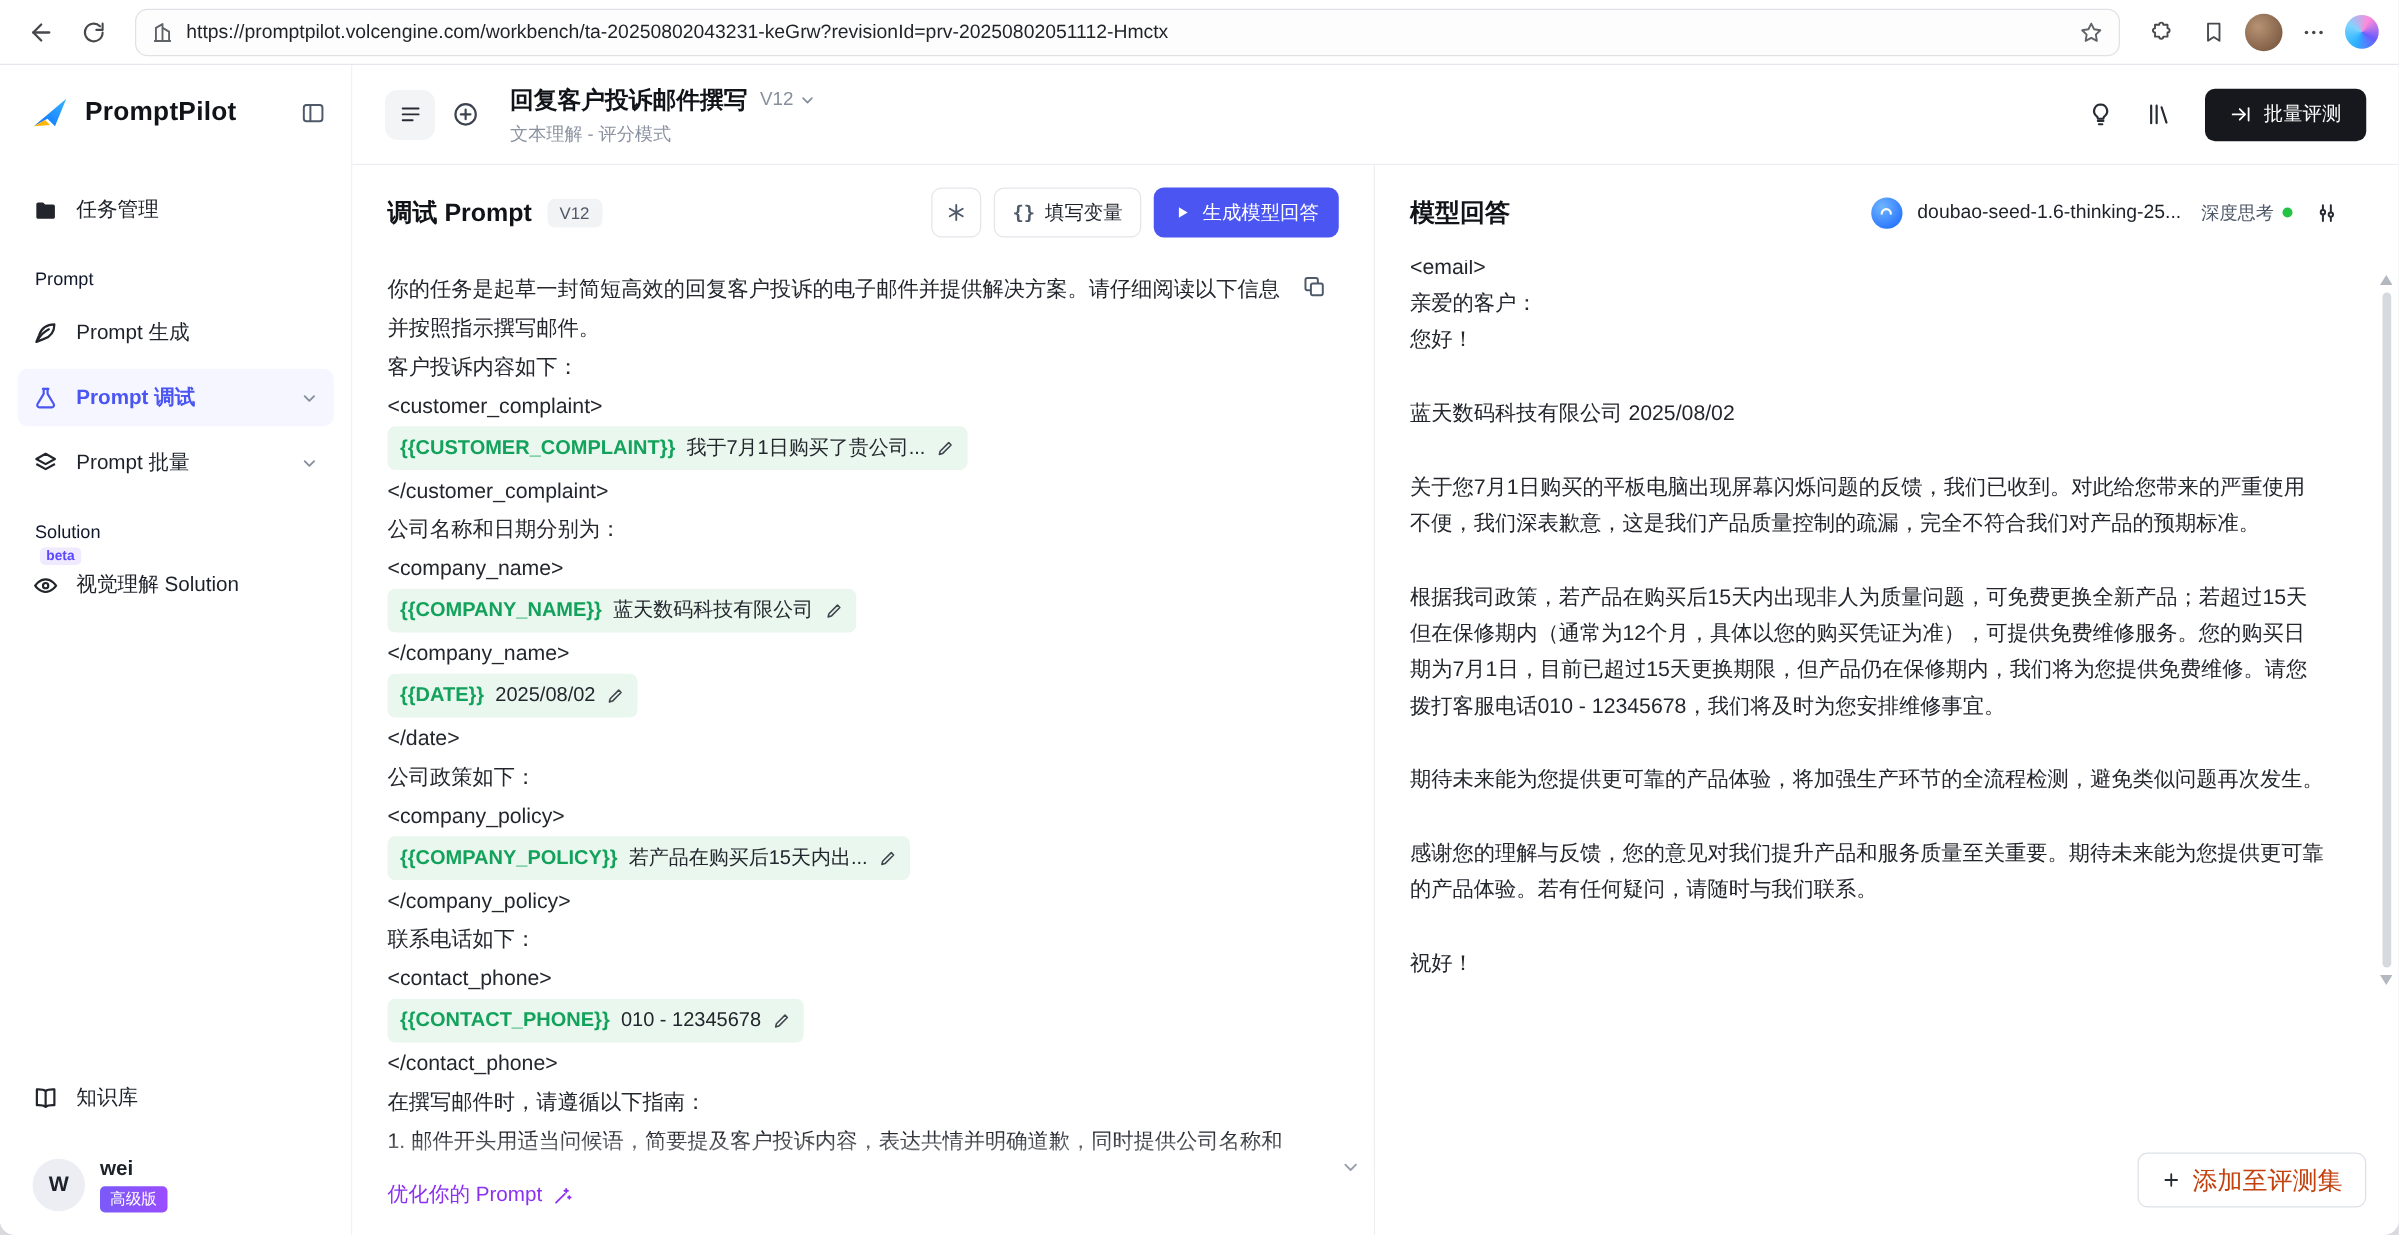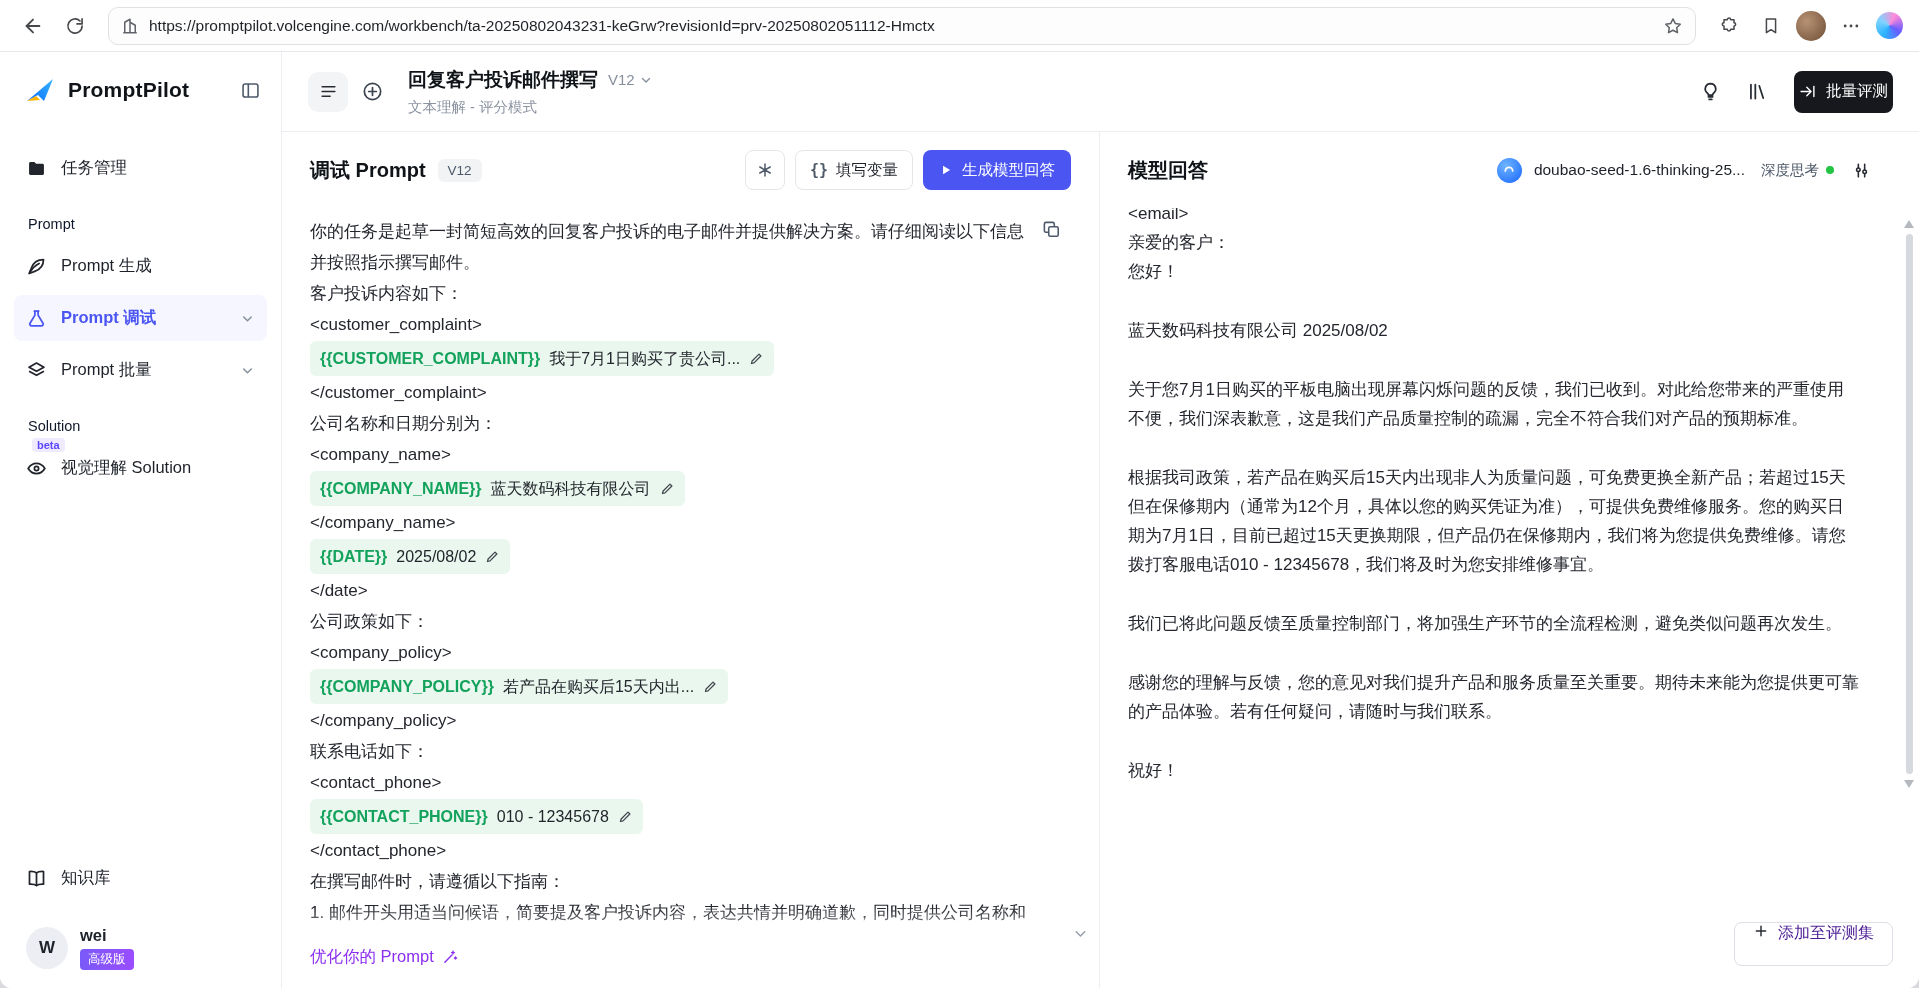--- a/index.html
+++ b/index.html
@@ -37,21 +37,21 @@
   .app-header{height:80px;flex:none;display:flex;align-items:center;padding:0 26px;background:#fff;border-bottom:1px solid #eceef1}
   .hdr-iconbtn{width:40px;height:40px;border-radius:10px;background:#f3f4f6;display:flex;align-items:center;justify-content:center;cursor:pointer;flex:none}
   .hdr-plus{width:40px;height:40px;display:flex;align-items:center;justify-content:center;cursor:pointer;margin-left:4px}
   .title-block{margin-left:16px}
   .title-row{display:flex;align-items:center;gap:10px}
   .page-title{font-size:19px;font-weight:bold;color:#101418}
   .version-chip{display:flex;align-items:center;gap:4px;font-size:15px;color:#868f9c;cursor:pointer}
   .subtitle{font-size:14.5px;color:#8b93a1;margin-top:5px}
   .hdr-right{margin-left:auto;display:flex;align-items:center;gap:26px}
   .hdr-ico{display:flex;cursor:pointer}
-  .btn-dark{height:42px;background:#16181d;color:#fff;border-radius:8px;display:flex;align-items:center;gap:10px;padding:0 5px;font-size:15.5px;cursor:pointer;flex:none}
+  .btn-dark{height:42px;background:#16181d;color:#fff;border-radius:8px;display:flex;align-items:center;gap:10px;padding:0 20px;font-size:15.5px;cursor:pointer;flex:none}
 
   
   .panels{flex:1;display:flex;min-height:0}
   .prompt-panel{width:818px;flex:none;background:#fff;border-right:1px solid #eceef1;display:flex;flex-direction:column;position:relative}
   .panel-header{height:76px;flex:none;display:flex;align-items:center;padding:0 28px}
   .panel-title{font-size:20px;font-weight:bold;color:#101418}
   .v-badge{margin-left:12px;font-size:13.5px;color:#4e5969;background:#f2f3f5;border-radius:6px;padding:4px 10px}
   .toolbar{margin-left:auto;display:flex;align-items:center;gap:10px}
   .icon-btn{width:40px;height:40px;border:1px solid #e4e6ea;border-radius:8px;background:#fff;display:flex;align-items:center;justify-content:center;cursor:pointer;flex:none}
   .btn-outline{height:40px;border:1px solid #e4e6ea;border-radius:8px;background:#fff;display:flex;align-items:center;gap:8px;padding:0 14px;font-size:15.5px;color:#1d2129;cursor:pointer}
@@ -76,21 +76,21 @@
   .deep-think{display:flex;align-items:center;gap:7px;font-size:14.5px;color:#4e5969;margin-left:4px}
   .green-dot{width:8px;height:8px;border-radius:50%;background:#23c343;display:inline-block}
   .tune-ico{display:flex;margin-left:6px;cursor:pointer}
   .answer-body{flex:1;overflow:hidden;padding:0 60px 0 28px;font-size:17px;line-height:29px;color:#23262d}
   .answer-scroll{margin-top:-9px}
   .ans-par{margin-bottom:30px}
   .ideal-sec{margin-top:14px}
   .ideal-title{font-size:16.5px;color:#1d2129;margin-bottom:14px}
   .ideal-hint{font-size:15.5px;color:#8b93a1}
   .ideal-link{color:#3370ff;cursor:pointer}
-  .add-eval-btn{position:absolute;right:26px;bottom:22px;height:44px;border:1px solid #dcdfe6;border-radius:8px;background:#fff;display:flex;align-items:flex-start;gap:9px;padding:0 18px;font-size:16px;color:#4c1d95;cursor:pointer}
+  .add-eval-btn{position:absolute;right:26px;bottom:22px;height:44px;border:1px solid #dcdfe6;border-radius:8px;background:#fff;display:flex;align-items:center;gap:9px;padding:0 18px;font-size:20px;color:#c2410c;cursor:pointer}
   .scrollbar{position:absolute;right:3px;top:88px;width:14px;height:700px;display:flex;flex-direction:column;align-items:center}
   .sb-thumb{width:7px;height:540px;background:#d6d9de;border-radius:4px;margin:6px 0;cursor:grab}
 </style>
 </head>
 <body>
 
 <div class="window">
 
   <div class="chrome">
     <span class="chrome-btn">
@@ -447,21 +447,21 @@
                   <div class="ans-par">
                     <div>蓝天数码科技有限公司 2025/08/02</div>
                   </div>
                   <div class="ans-par">
                     <div>关于您7月1日购买的平板电脑出现屏幕闪烁问题的反馈，我们已收到。对此给您带来的严重使用不便，我们深表歉意，这是我们产品质量控制的疏漏，完全不符合我们对产品的预期标准。</div>
                   </div>
                   <div class="ans-par">
                     <div>根据我司政策，若产品在购买后15天内出现非人为质量问题，可免费更换全新产品；若超过15天但在保修期内（通常为12个月，具体以您的购买凭证为准），可提供免费维修服务。您的购买日期为7月1日，目前已超过15天更换期限，但产品仍在保修期内，我们将为您提供免费维修。请您拨打客服电话010 - 12345678，我们将及时为您安排维修事宜。</div>
                   </div>
                   <div class="ans-par">
-                    <div>我们已将此问题反馈至质量控制部门，将加强生产环节的全流程检测，避免类似问题再次发生。</div>
+                    <div>期待未来能为您提供更可靠的产品体验，将加强生产环节的全流程检测，避免类似问题再次发生。</div>
                   </div>
                   <div class="ans-par">
                     <div>感谢您的理解与反馈，您的意见对我们提升产品和服务质量至关重要。期待未来能为您提供更可靠的产品体验。若有任何疑问，请随时与我们联系。</div>
                   </div>
                   <div class="ans-par">
                     <div>祝好！</div>
                   </div>
                 </div>
             </div>
           </div>

